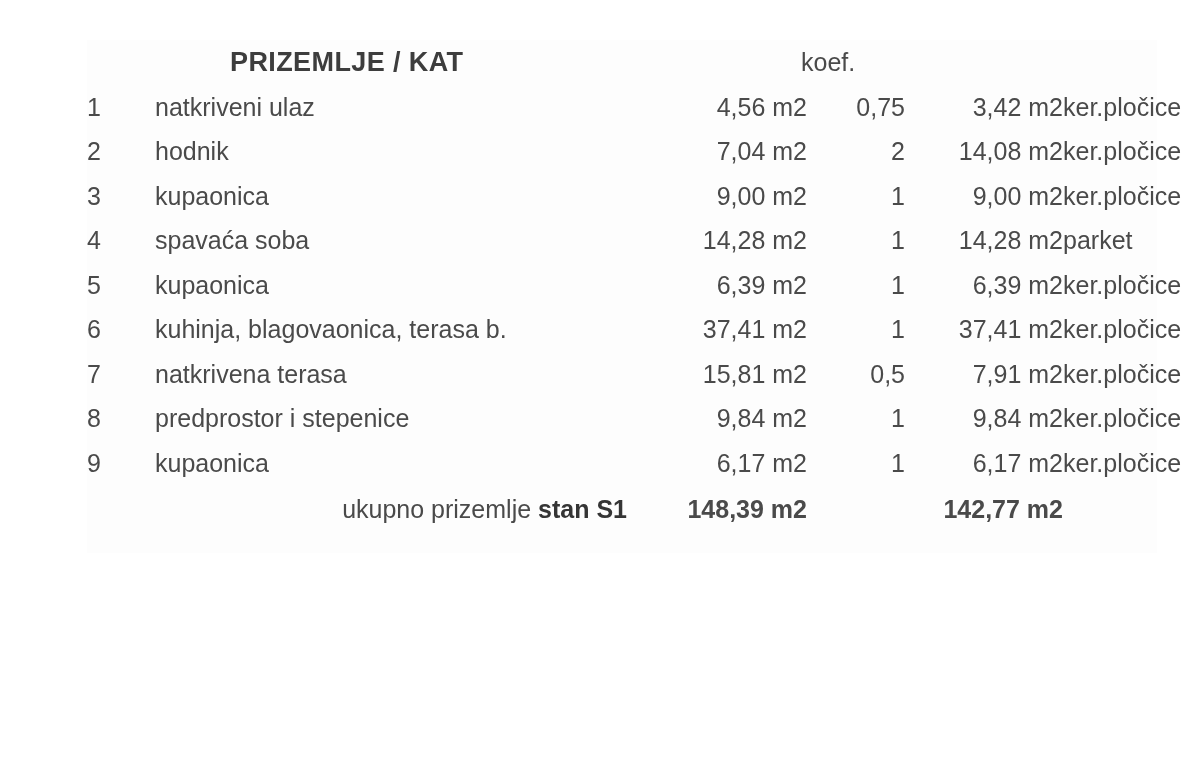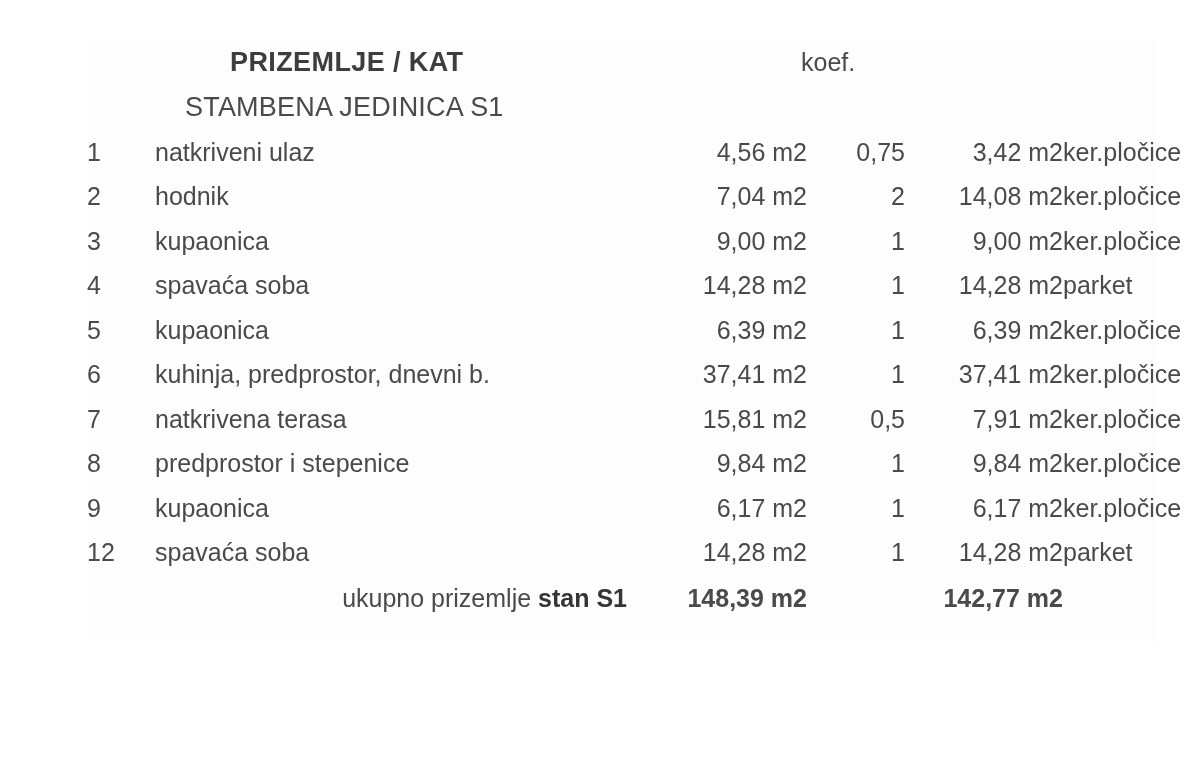--- a/index.html
+++ b/index.html
@@ -177,25 +177,20 @@
 
       <tr class="head-main">
         <td colspan="6" class="rule-top rule-thin edge-left edge-right">
           <div class="head-title">
             <span class="ht-main">PRIZEMLJE / KAT</span>
             <span class="ht-koef">koef.</span>
           </div>
         </td>
       </tr>
 
-      <tr class="head-unit">
-        <td colspan="6" class="rule-bottom edge-left edge-right">
-          <span class="unit-label">STAMBENA JEDINICA S1</span>
-        </td>
-      </tr>
 
       <tr class="data-row">
         <td class="cell-num edge-left sep-right">1</td>
         <td class="cell-name">natkriveni ulaz</td>
         <td class="cell-area">4,56 m2</td>
         <td class="cell-koef">0,75</td>
         <td class="cell-calc">3,42 m2</td>
         <td class="cell-mat edge-right">ker.pločice</td>
       </tr>
         <tr class="data-row">
@@ -225,21 +220,21 @@
         <tr class="data-row">
         <td class="cell-num edge-left sep-right">5</td>
         <td class="cell-name">kupaonica</td>
         <td class="cell-area">6,39 m2</td>
         <td class="cell-koef">1</td>
         <td class="cell-calc">6,39 m2</td>
         <td class="cell-mat edge-right">ker.pločice</td>
       </tr>
         <tr class="data-row">
         <td class="cell-num edge-left sep-right">6</td>
-        <td class="cell-name">kuhinja, predprostor, dnevni b.</td>
+        <td class="cell-name">kuhinja, blagovaonica, terasa b.</td>
         <td class="cell-area">37,41 m2</td>
         <td class="cell-koef">1</td>
         <td class="cell-calc">37,41 m2</td>
         <td class="cell-mat edge-right">ker.pločice</td>
       </tr>
         <tr class="data-row">
         <td class="cell-num edge-left sep-right">7</td>
         <td class="cell-name">natkrivena terasa</td>
         <td class="cell-area">15,81 m2</td>
         <td class="cell-koef">0,5</td>
@@ -254,28 +249,20 @@
         <td class="cell-calc">9,84 m2</td>
         <td class="cell-mat edge-right">ker.pločice</td>
       </tr>
         <tr class="data-row">
         <td class="cell-num edge-left sep-right">9</td>
         <td class="cell-name">kupaonica</td>
         <td class="cell-area">6,17 m2</td>
         <td class="cell-koef">1</td>
         <td class="cell-calc">6,17 m2</td>
         <td class="cell-mat edge-right">ker.pločice</td>
-      </tr>
-        <tr class="data-row">
-        <td class="cell-num edge-left sep-right">12</td>
-        <td class="cell-name">spavaća soba</td>
-        <td class="cell-area">14,28 m2</td>
-        <td class="cell-koef">1</td>
-        <td class="cell-calc">14,28 m2</td>
-        <td class="cell-mat edge-right">parket</td>
       </tr>
 
       <tr class="total-row">
         <td class="rule-top rule-bottom edge-left"></td>
         <td class="total-label rule-top rule-bottom">
           <span>ukupno prizemlje </span><b>stan S1</b>
         </td>
         <td class="total-area rule-top rule-bottom">148,39 m2</td>
         <td class="rule-top rule-bottom"></td>
         <td class="total-calc rule-top rule-bottom">142,77 m2</td>

